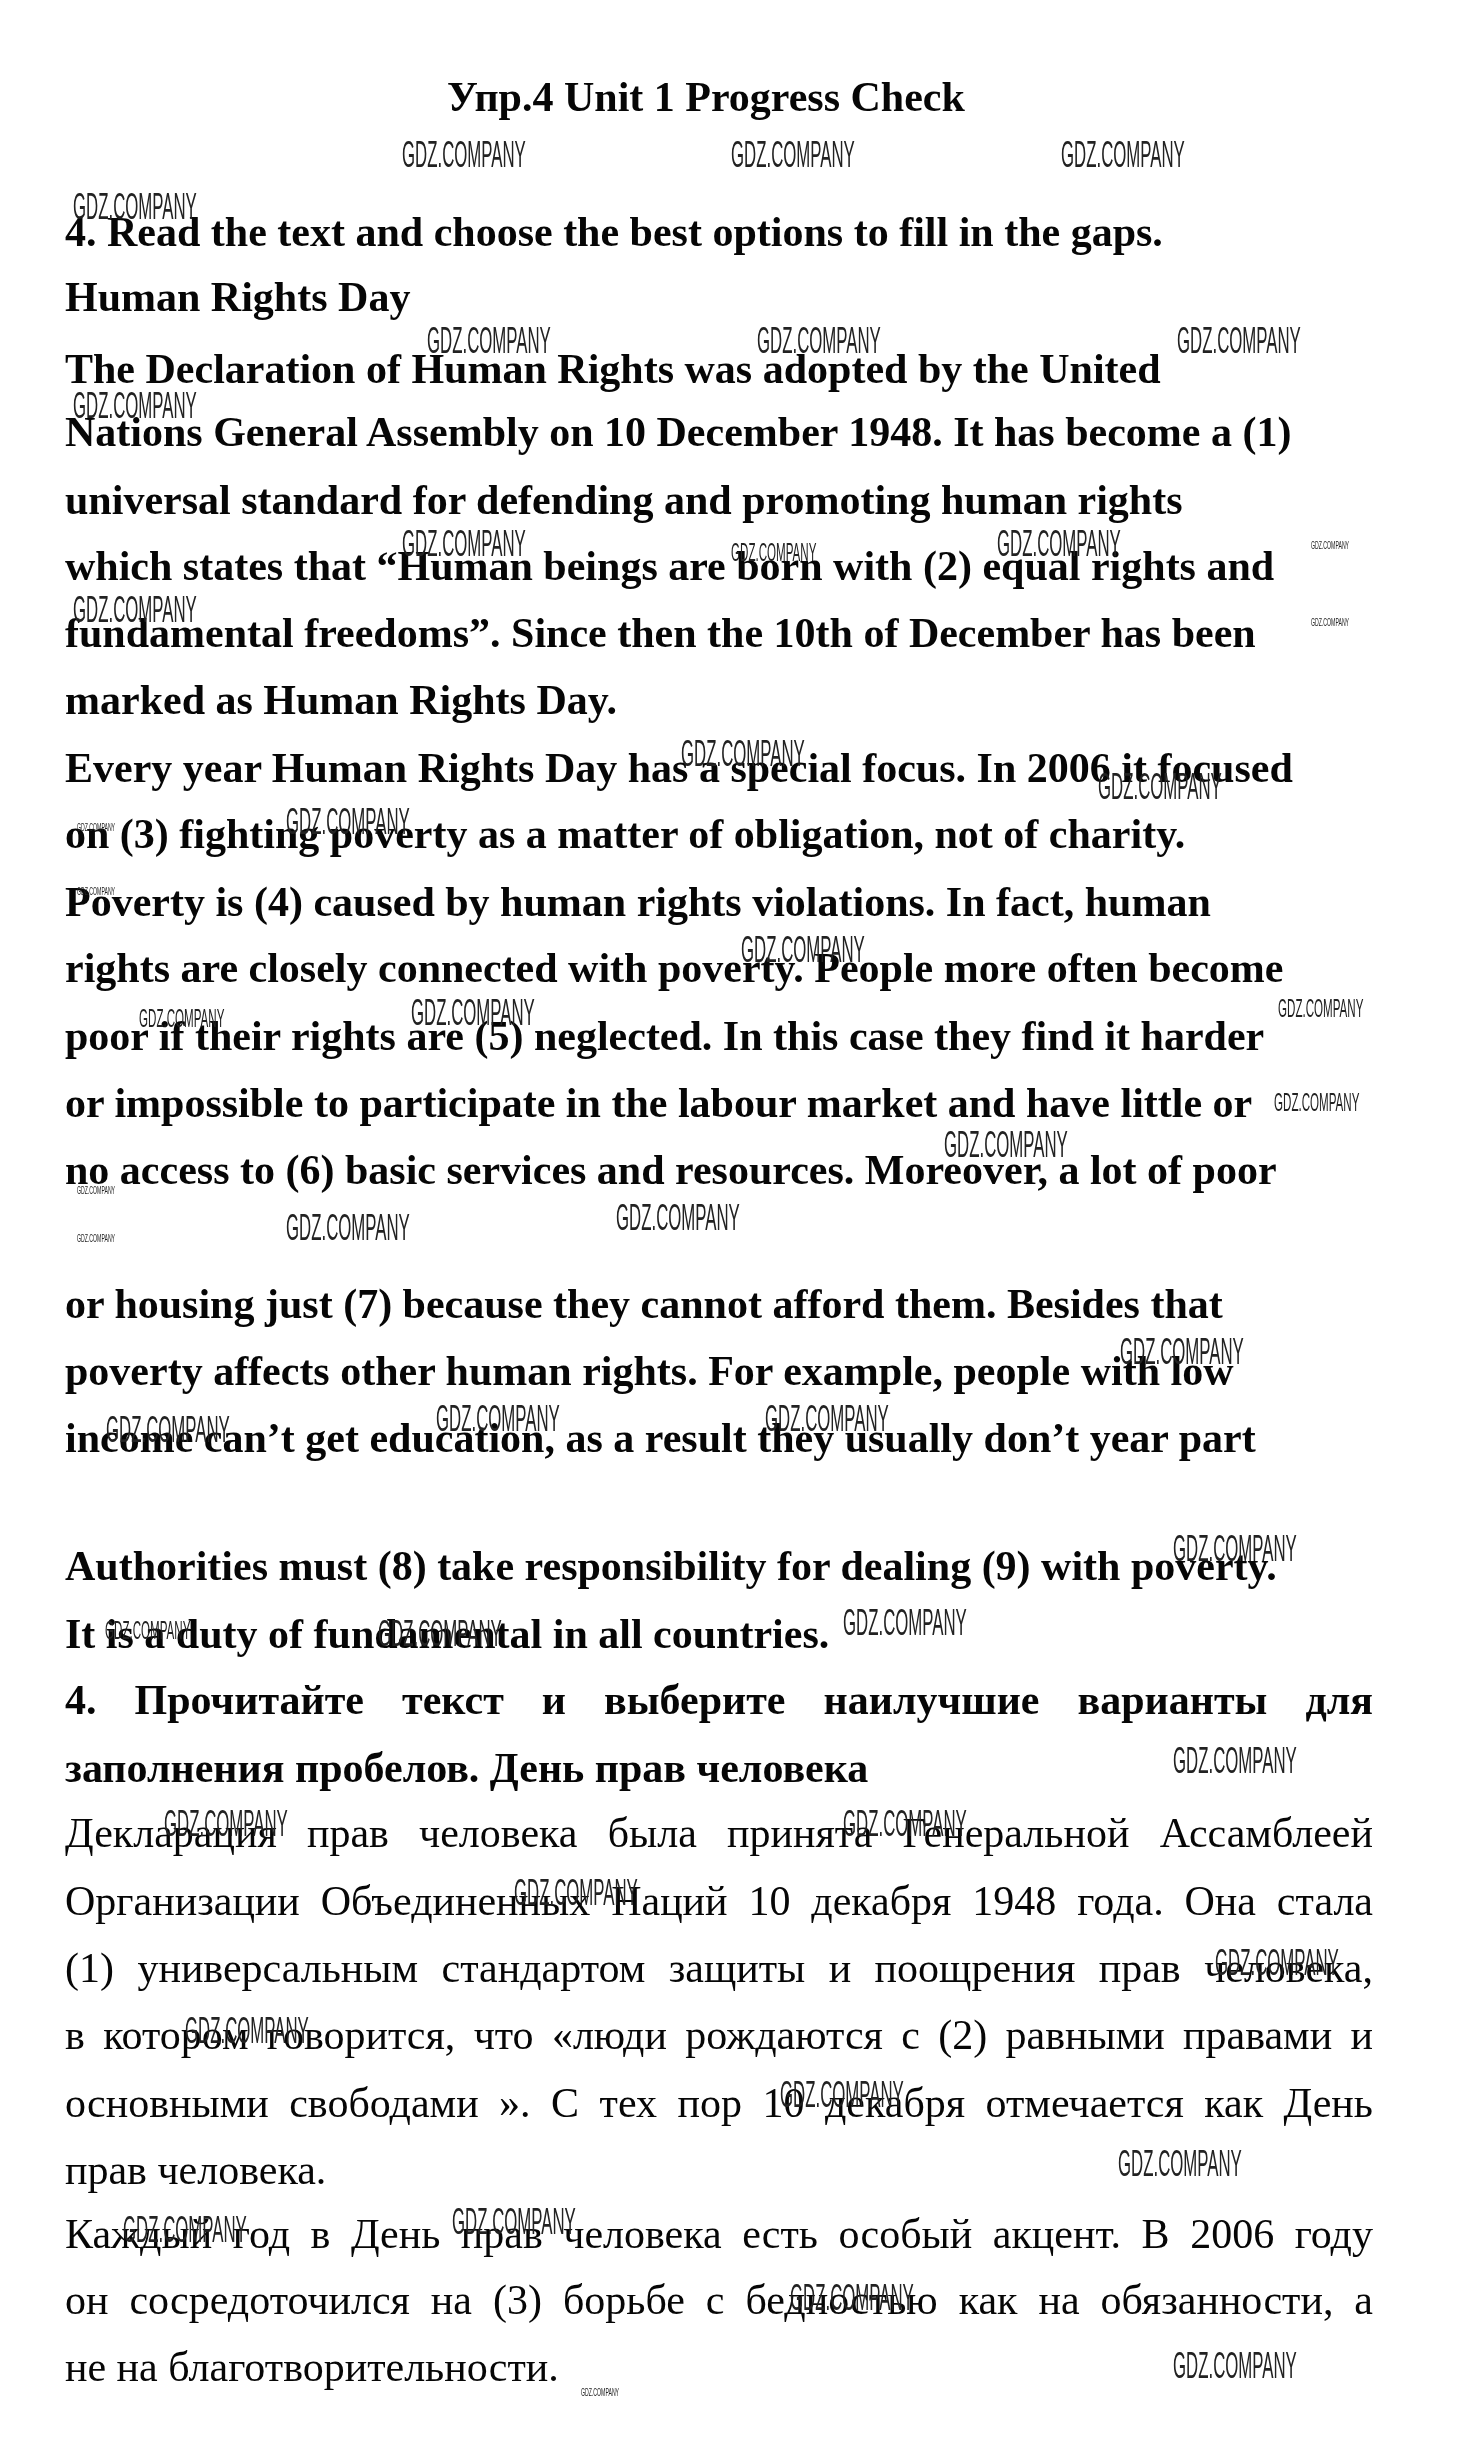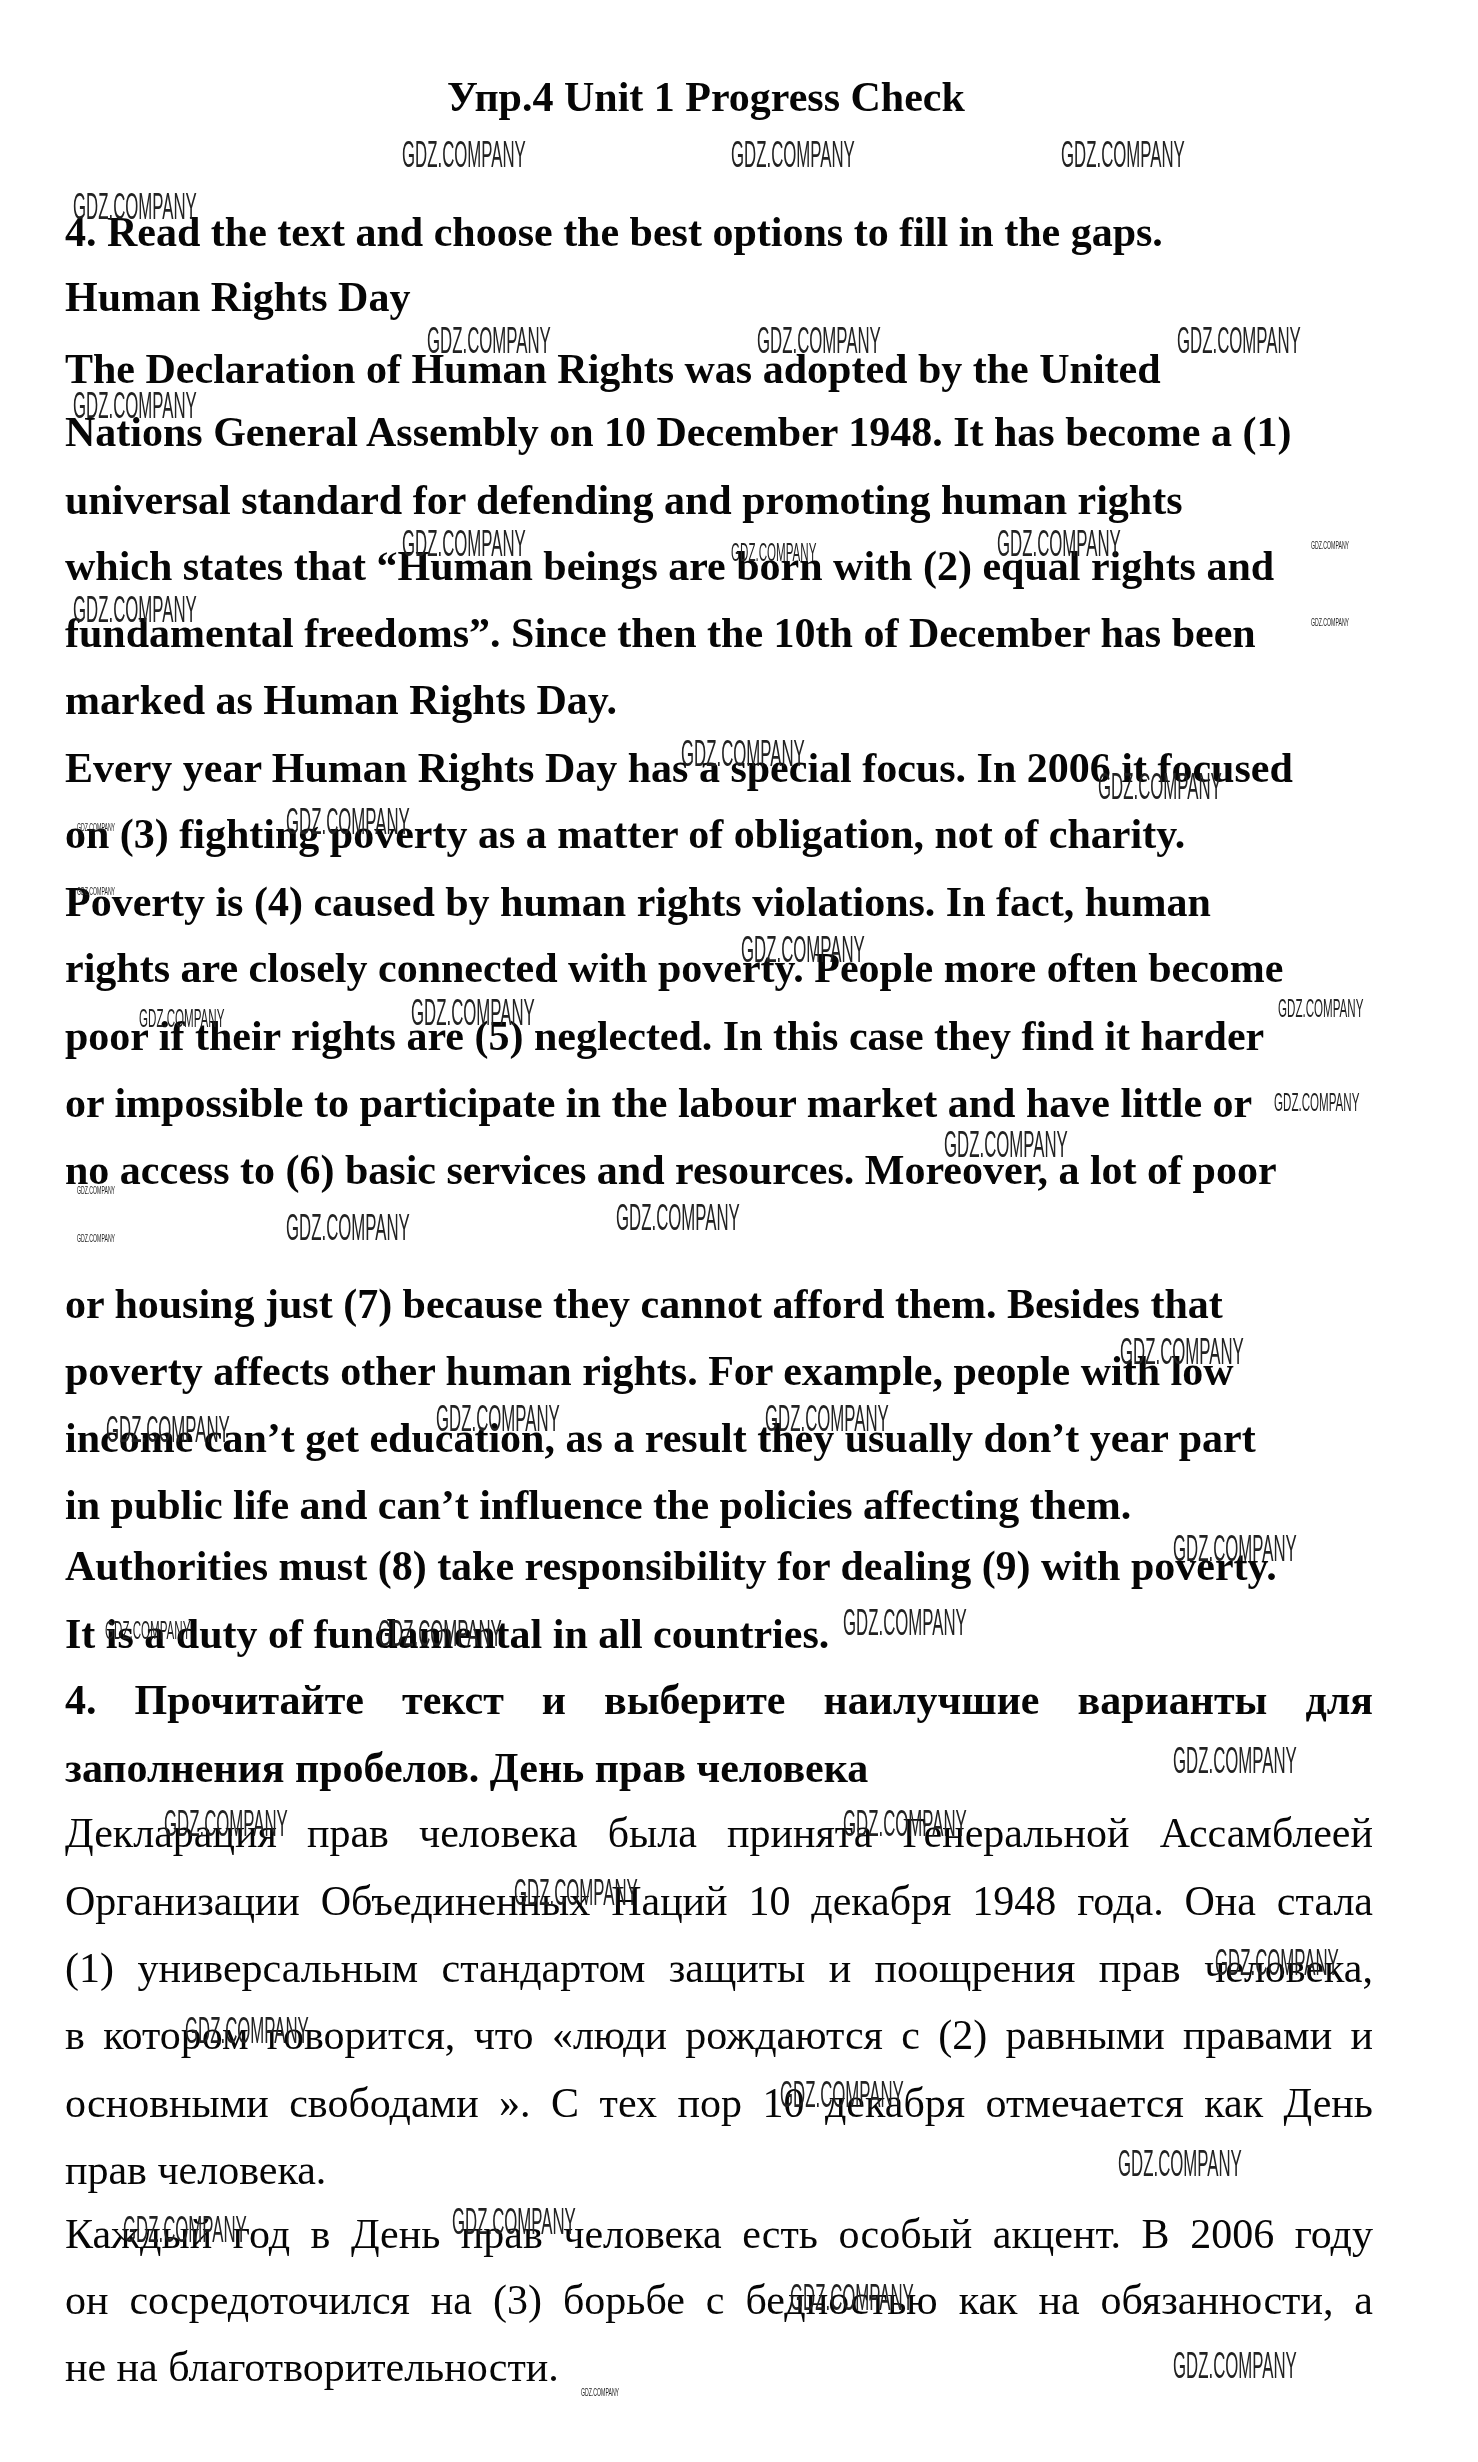--- a/index.html
+++ b/index.html
@@ -58,21 +58,20 @@
   <div class="line bold" style="top:747px">Every year Human Rights Day has a special focus. In 2006 it focused</div>
   <div class="line bold" style="top:813px">on (3) fighting poverty as a matter of obligation, not of charity.</div>
   <div class="line bold" style="top:881px">Poverty is (4) caused by human rights violations. In fact, human</div>
   <div class="line bold" style="top:947px">rights are closely connected with poverty. People more often become</div>
   <div class="line bold" style="top:1015px">poor if their rights are (5) neglected. In this case they find it harder</div>
   <div class="line bold" style="top:1082px">or impossible to participate in the labour market and have little or</div>
   <div class="line bold" style="top:1149px">no access to (6) basic services and resources. Moreover, a lot of poor</div>
   <div class="line bold" style="top:1283px">or housing just (7) because they cannot afford them. Besides that</div>
   <div class="line bold" style="top:1350px">poverty affects other human rights. For example, people with low</div>
   <div class="line bold" style="top:1417px">income can’t get education, as a result they usually don’t year part</div>
-  <div class="line bold" style="top:1484px">in public life and can’t influence the policies affecting them.</div>
   <div class="line bold" style="top:1545px">Authorities must (8) take responsibility for dealing (9) with poverty.</div>
   <div class="line bold" style="top:1613px">It is a duty of fundamental in all countries.</div>
 
   <div class="line bold just" style="top:1679px">4. Прочитайте текст и выберите наилучшие варианты для</div>
   <div class="line just" style="top:1812px">Декларация прав человека была принята Генеральной Ассамблеей</div>
 
   <div class="line bold" style="top:1747px">заполнения пробелов. День прав человека</div>
   <div class="line just" style="top:1880px">Организации Объединенных Наций 10 декабря 1948 года. Она стала</div>
   <div class="line just" style="top:1947px"><span>(1) </span><span class="u">универсальным</span><span> стандартом защиты и поощрения прав человека,</span></div>
   <div class="line just" style="top:2014px"><span>в котором говорится, что «люди рождаются с (2) </span><span class="u">равными</span><span> правами и</span></div>

